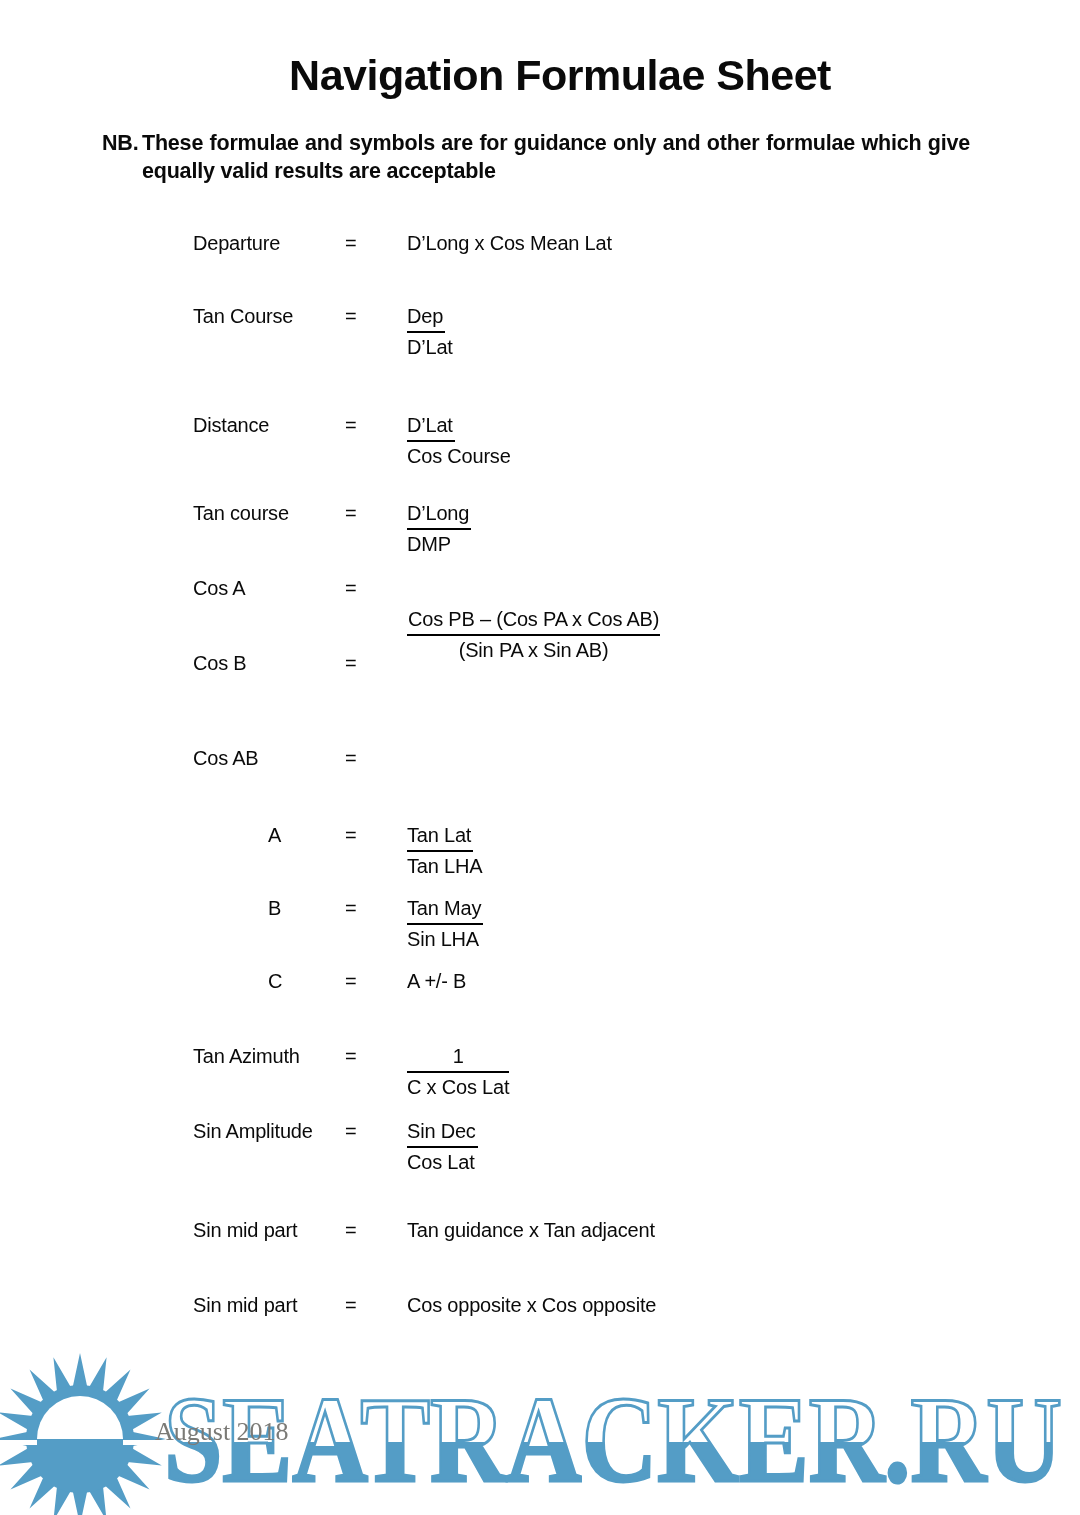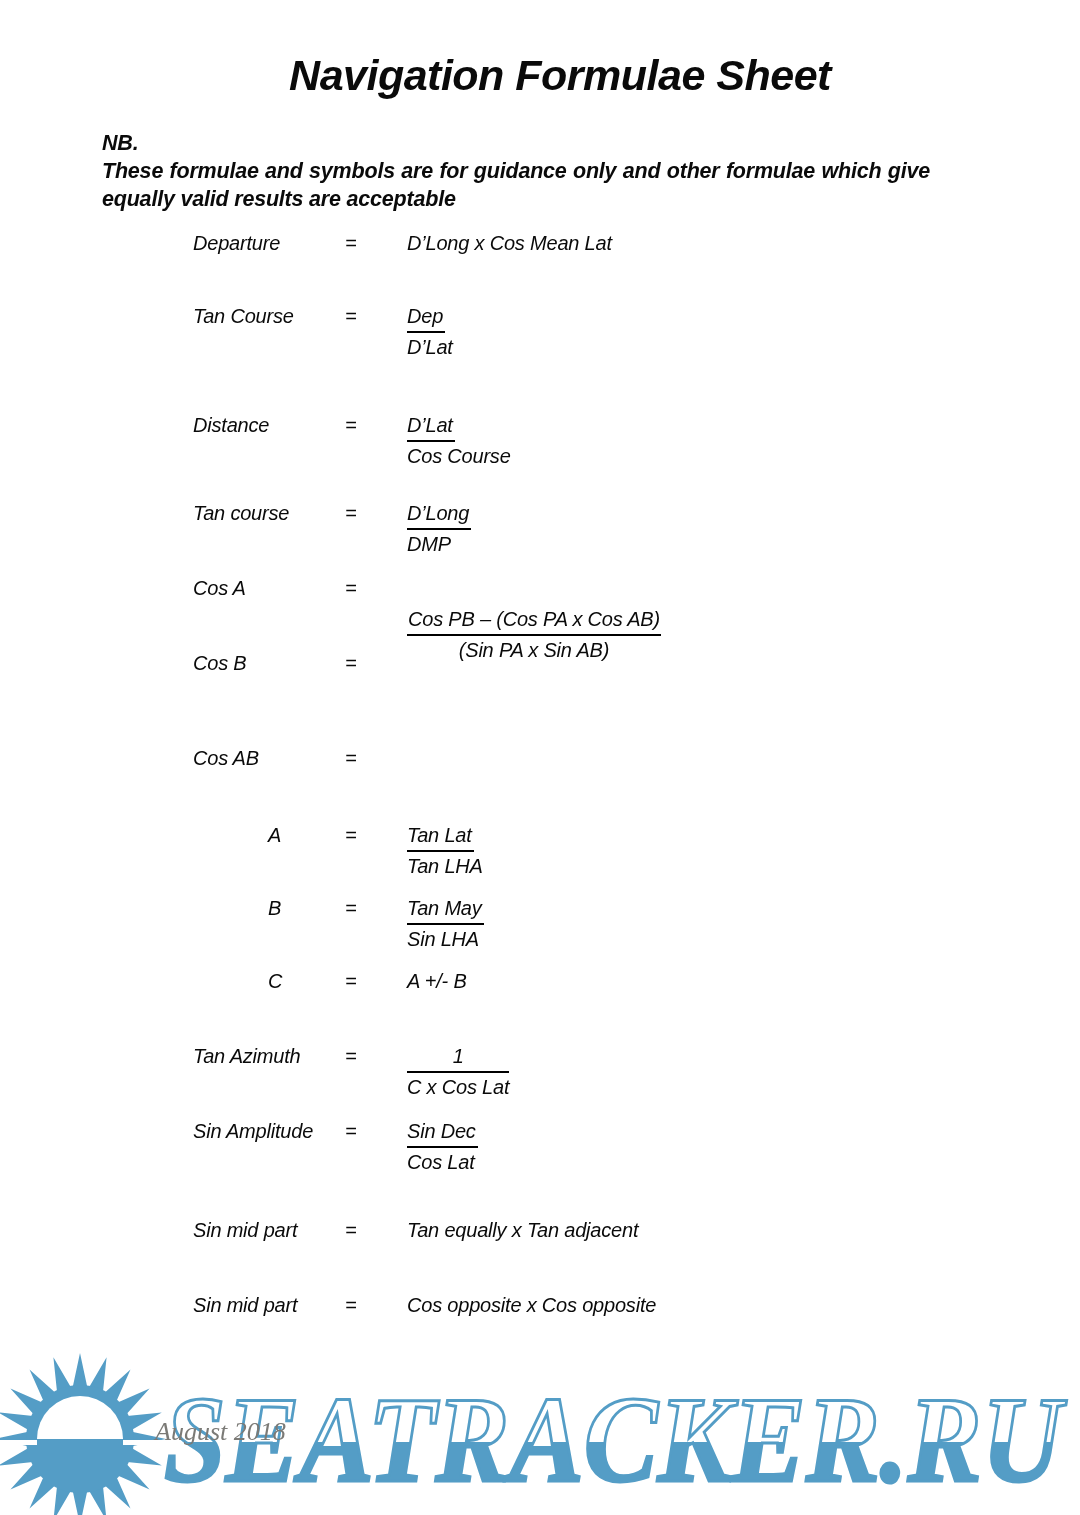--- a/index.html
+++ b/index.html
@@ -4,41 +4,39 @@
 <style>
   html, body { margin: 0; padding: 0; background: #ffffff; }
   .page {
     position: relative;
     width: 1080px;
     height: 1515px;
     background: #ffffff;
     overflow: hidden;
     font-family: "Liberation Sans", "DejaVu Sans", sans-serif;
     color: #0a0a0a;
-    font-style: italic;
   }
   .title {
     position: absolute;
     top: 52px; left: 40px; width: 1040px;
     margin: 0;
     text-align: center;
     font-size: 43px;
     font-weight: bold;
     letter-spacing: -0.5px;
     line-height: 47px;
   }
   .note {
     position: absolute;
     top: 129px; left: 102px;
     display: flex;
     font-weight: bold;
     font-size: 21.5px;
     line-height: 28px;
     letter-spacing: -0.2px;
-    flex-direction: column;
   }
   .note-label { width: 40px; flex: none; }
   .note-text { width: 828px; text-align: justify; }
 
   .frow {
     position: absolute;
     left: 193px;
     width: 880px;
     height: 62px;
     font-size: 20px;
@@ -136,21 +134,21 @@
         <span class="fval"><span class="frac c-num"><span class="num">1</span><span class="den">C x Cos Lat</span></span></span>
       </div>
       <div class="frow" style="top: 1119px;">
         <span class="flabel">Sin Amplitude</span>
         <span class="feq">=</span>
         <span class="fval"><span class="frac"><span class="num">Sin Dec</span><span class="den">Cos Lat</span></span></span>
       </div>
       <div class="frow" style="top: 1218px;">
         <span class="flabel">Sin mid part</span>
         <span class="feq">=</span>
-        <span class="fval">Tan equally x Tan adjacent</span>
+        <span class="fval">Tan guidance x Tan adjacent</span>
       </div>
       <div class="frow" style="top: 1293px;">
         <span class="flabel">Sin mid part</span>
         <span class="feq">=</span>
         <span class="fval">Cos opposite x Cos opposite</span>
       </div>
     </div>
 
   <svg class="sun-svg" width="180" height="180" viewBox="-90 -90 180 180">
     <polygon id="sun-rays" points="86.0,0.0 49.4,7.8 81.8,26.6 44.6,22.7 69.6,50.5 35.4,35.4 50.5,69.6 22.7,44.6 26.6,81.8 7.8,49.4 0.0,86.0 -7.8,49.4 -26.6,81.8 -22.7,44.6 -50.5,69.6 -35.4,35.4 -69.6,50.5 -44.6,22.7 -81.8,26.6 -49.4,7.8 -86.0,0.0 -49.4,-7.8 -81.8,-26.6 -44.6,-22.7 -69.6,-50.5 -35.4,-35.4 -50.5,-69.6 -22.7,-44.6 -26.6,-81.8 -7.8,-49.4 -0.0,-86.0 7.8,-49.4 26.6,-81.8 22.7,-44.6 50.5,-69.6 35.4,-35.4 69.6,-50.5 44.6,-22.7 81.8,-26.6 49.4,-7.8" fill="#549dc6"></polygon>

